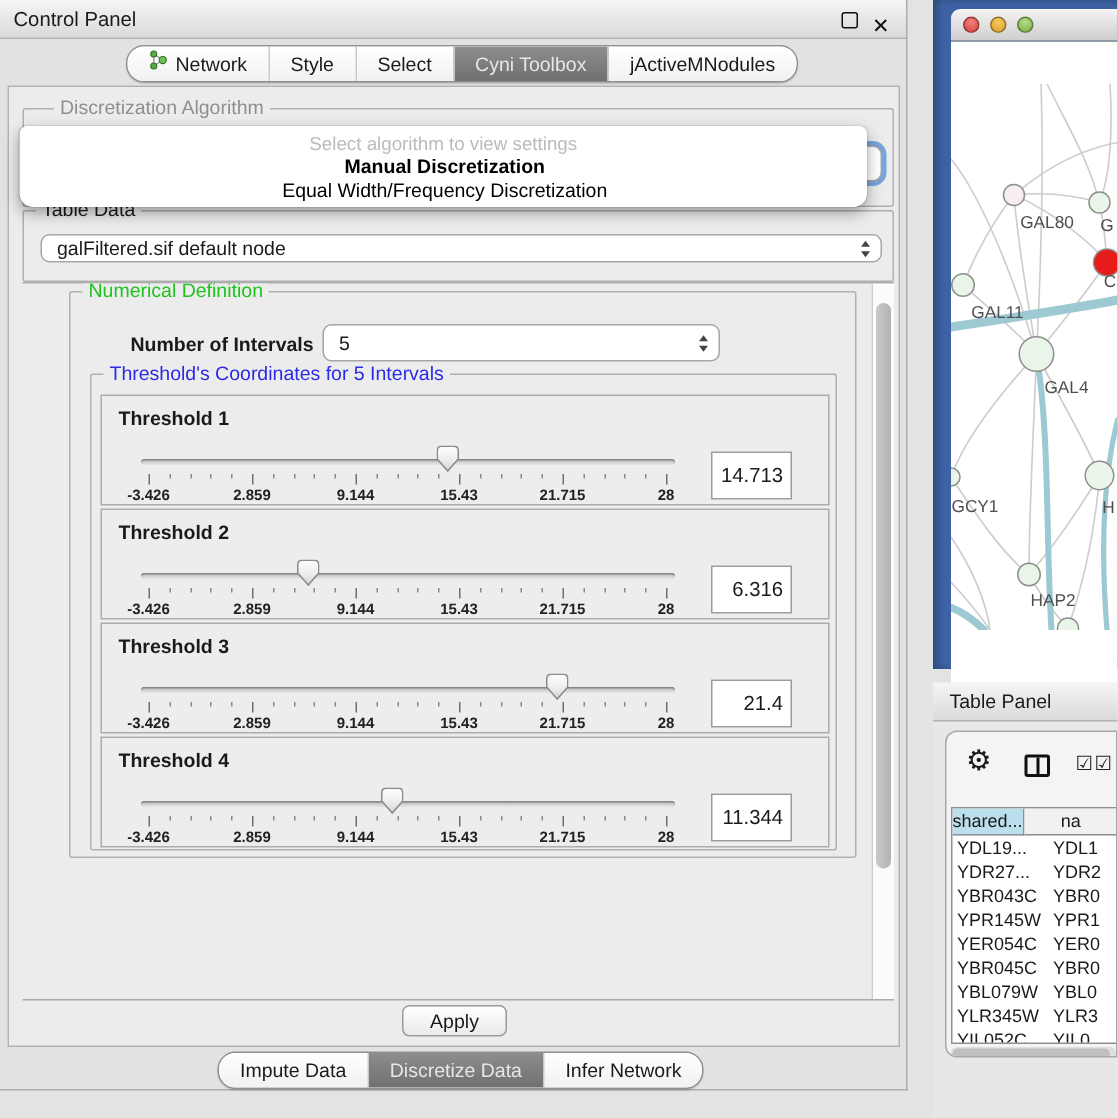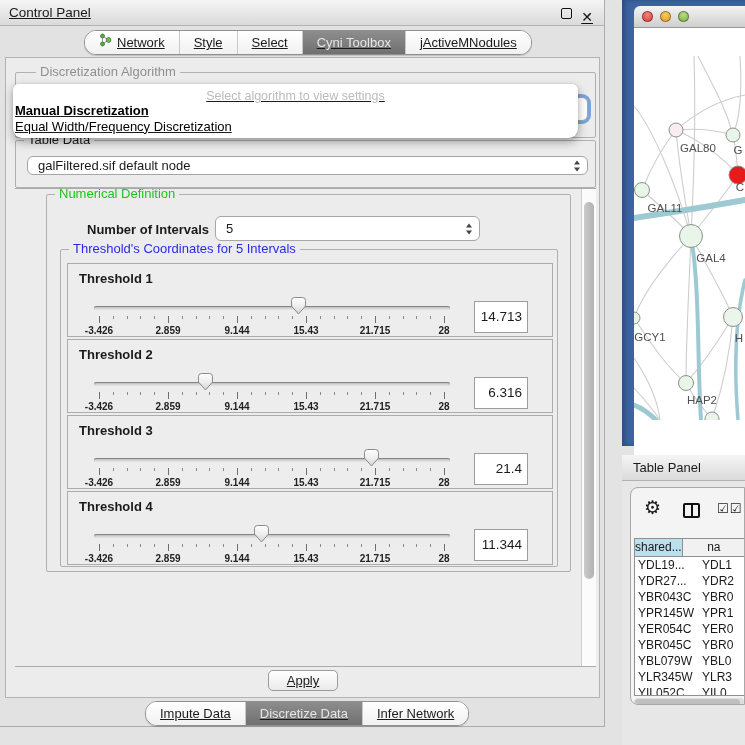--- a/index.html
+++ b/index.html
@@ -1,18 +1,18 @@
 <!DOCTYPE html>
 <html><head>
 <meta charset="utf-8">
 <style>
   * { margin:0; padding:0; box-sizing:border-box; }
   html,body { width:745px; height:745px; overflow:hidden; }
   body { background:#E3E3E3; font-family:"Liberation Sans","DejaVu Sans",sans-serif; position:relative; color:#1A1A1A; }
-  .abs { position:absolute;text-decoration:underline; }
+  .abs { position:absolute; }
 
   
   #ctrl-win { left:0; top:0; width:605px; height:727px; background:#E2E2E2; border-right:1px solid #ACACAC; border-bottom:1px solid #ACACAC; }
   #ctrl-title { left:0; top:0; width:100%; height:26px; background:linear-gradient(#F5F5F5,#DADADA); border-bottom:1px solid #B2B2B2; font-size:13.5px; line-height:26px; padding-left:9px; color:#1A1A1A; }
   #win-float { right:32px; top:8px; width:11px; height:11px; border:1.5px solid #111; border-radius:2px; }
   #win-close { right:11px; top:4px; font-size:14px; font-weight:700; color:#111; cursor:default; }
 
   .seg-bar { display:flex; border:1px solid #8F8F8F; border-radius:12px; overflow:hidden; background:#FFF; height:25px; box-shadow:0 1px 1px rgba(0,0,0,0.15); }
   .seg { padding:0 14px; font-size:13px; line-height:23px; background:linear-gradient(#FFFFFF,#F1F1F1); border-left:1px solid #C9C9C9; display:flex; align-items:center; gap:5px; white-space:nowrap; }
   .seg:first-child { border-left:none; }
@@ -32,21 +32,21 @@
   #grp-table-data { left:9px; top:82px; width:581px; height:48px; }
   #td-combo { left:11px; top:15px; width:561px; height:19px; }
   .spin { position:absolute; right:7px; top:50%; transform:translateY(-50%); display:flex; flex-direction:column; gap:3px; }
   .spin i { display:block; width:0; height:0; border-left:3.5px solid transparent; border-right:3.5px solid transparent; }
   .spin .up { border-bottom:4.5px solid #444; }
   .spin .dn { border-top:4.5px solid #444; }
 
   
   #popup { left:13px; top:84px; width:565px; height:54px; background:#FFF; border-radius:5px 5px 9px 9px; box-shadow:0 4px 10px rgba(0,0,0,0.35), 0 0 1px rgba(0,0,0,0.4); z-index:60; }
   #popup-hint { text-align:center; color:#BBBBBB; font-size:12.5px; padding-top:5px; }
-  .popup-item { font-size:13px; line-height:15.5px; padding-left:2px; color:#000; }
+  .popup-item { font-size:13px; line-height:15.5px; padding-left:2px; color:#000;text-align:center; }
   .popup-item.bold { font-weight:700; }
 
   
   #viewport { left:9px; top:130px; width:581px; height:479px; border-top:1px solid #ABABAB; border-bottom:1px solid #ABABAB; background:#ECECEC; overflow:hidden; }
   #vscroll { right:0; top:0; width:15px; height:100%; background:#FBFBFB; border-left:1px solid #CDCDCD; }
   #vscroll .thumb { position:absolute; left:2px; top:13px; width:10px; height:377px; background:linear-gradient(90deg,#CACACA,#B2B2B2); border-radius:5px; }
 
   #grp-interval { left:31px; top:5px; width:525px; height:378px; }
   #grp-interval > .grp-title { color:#1CC41C; }
   #lbl-intervals { position:absolute; left:40px; top:27px; font-size:13px; font-weight:700; }

